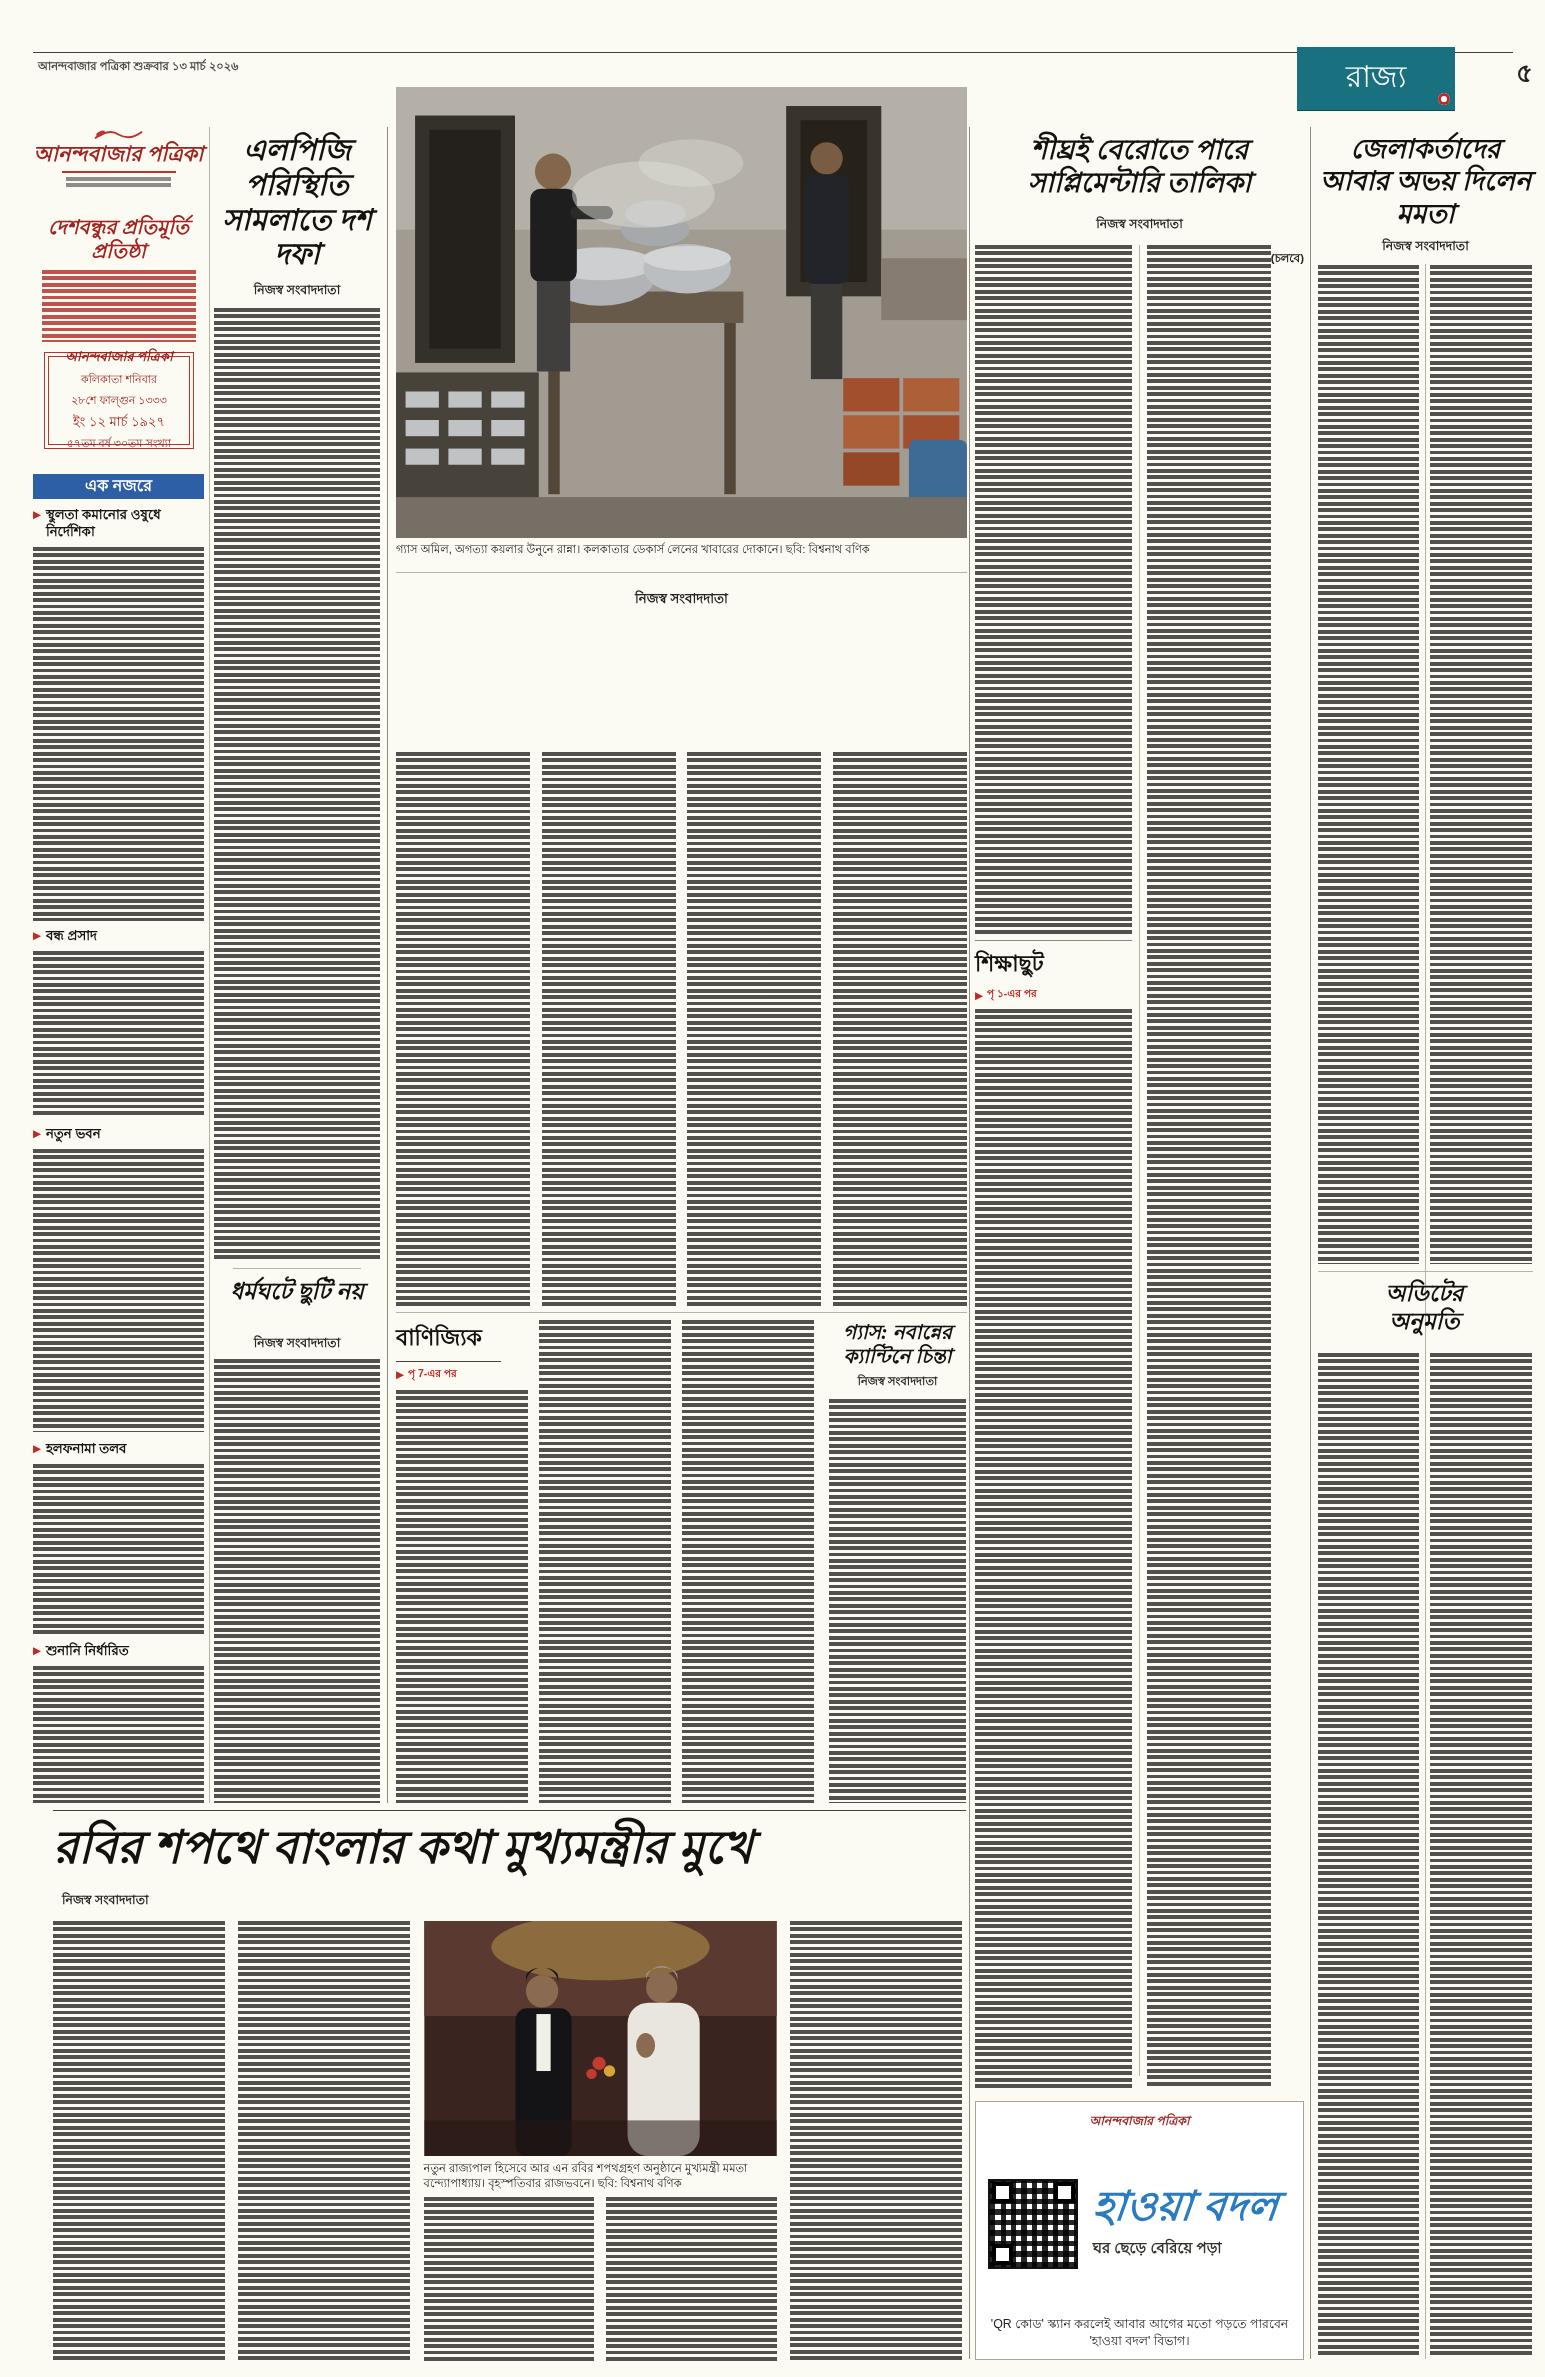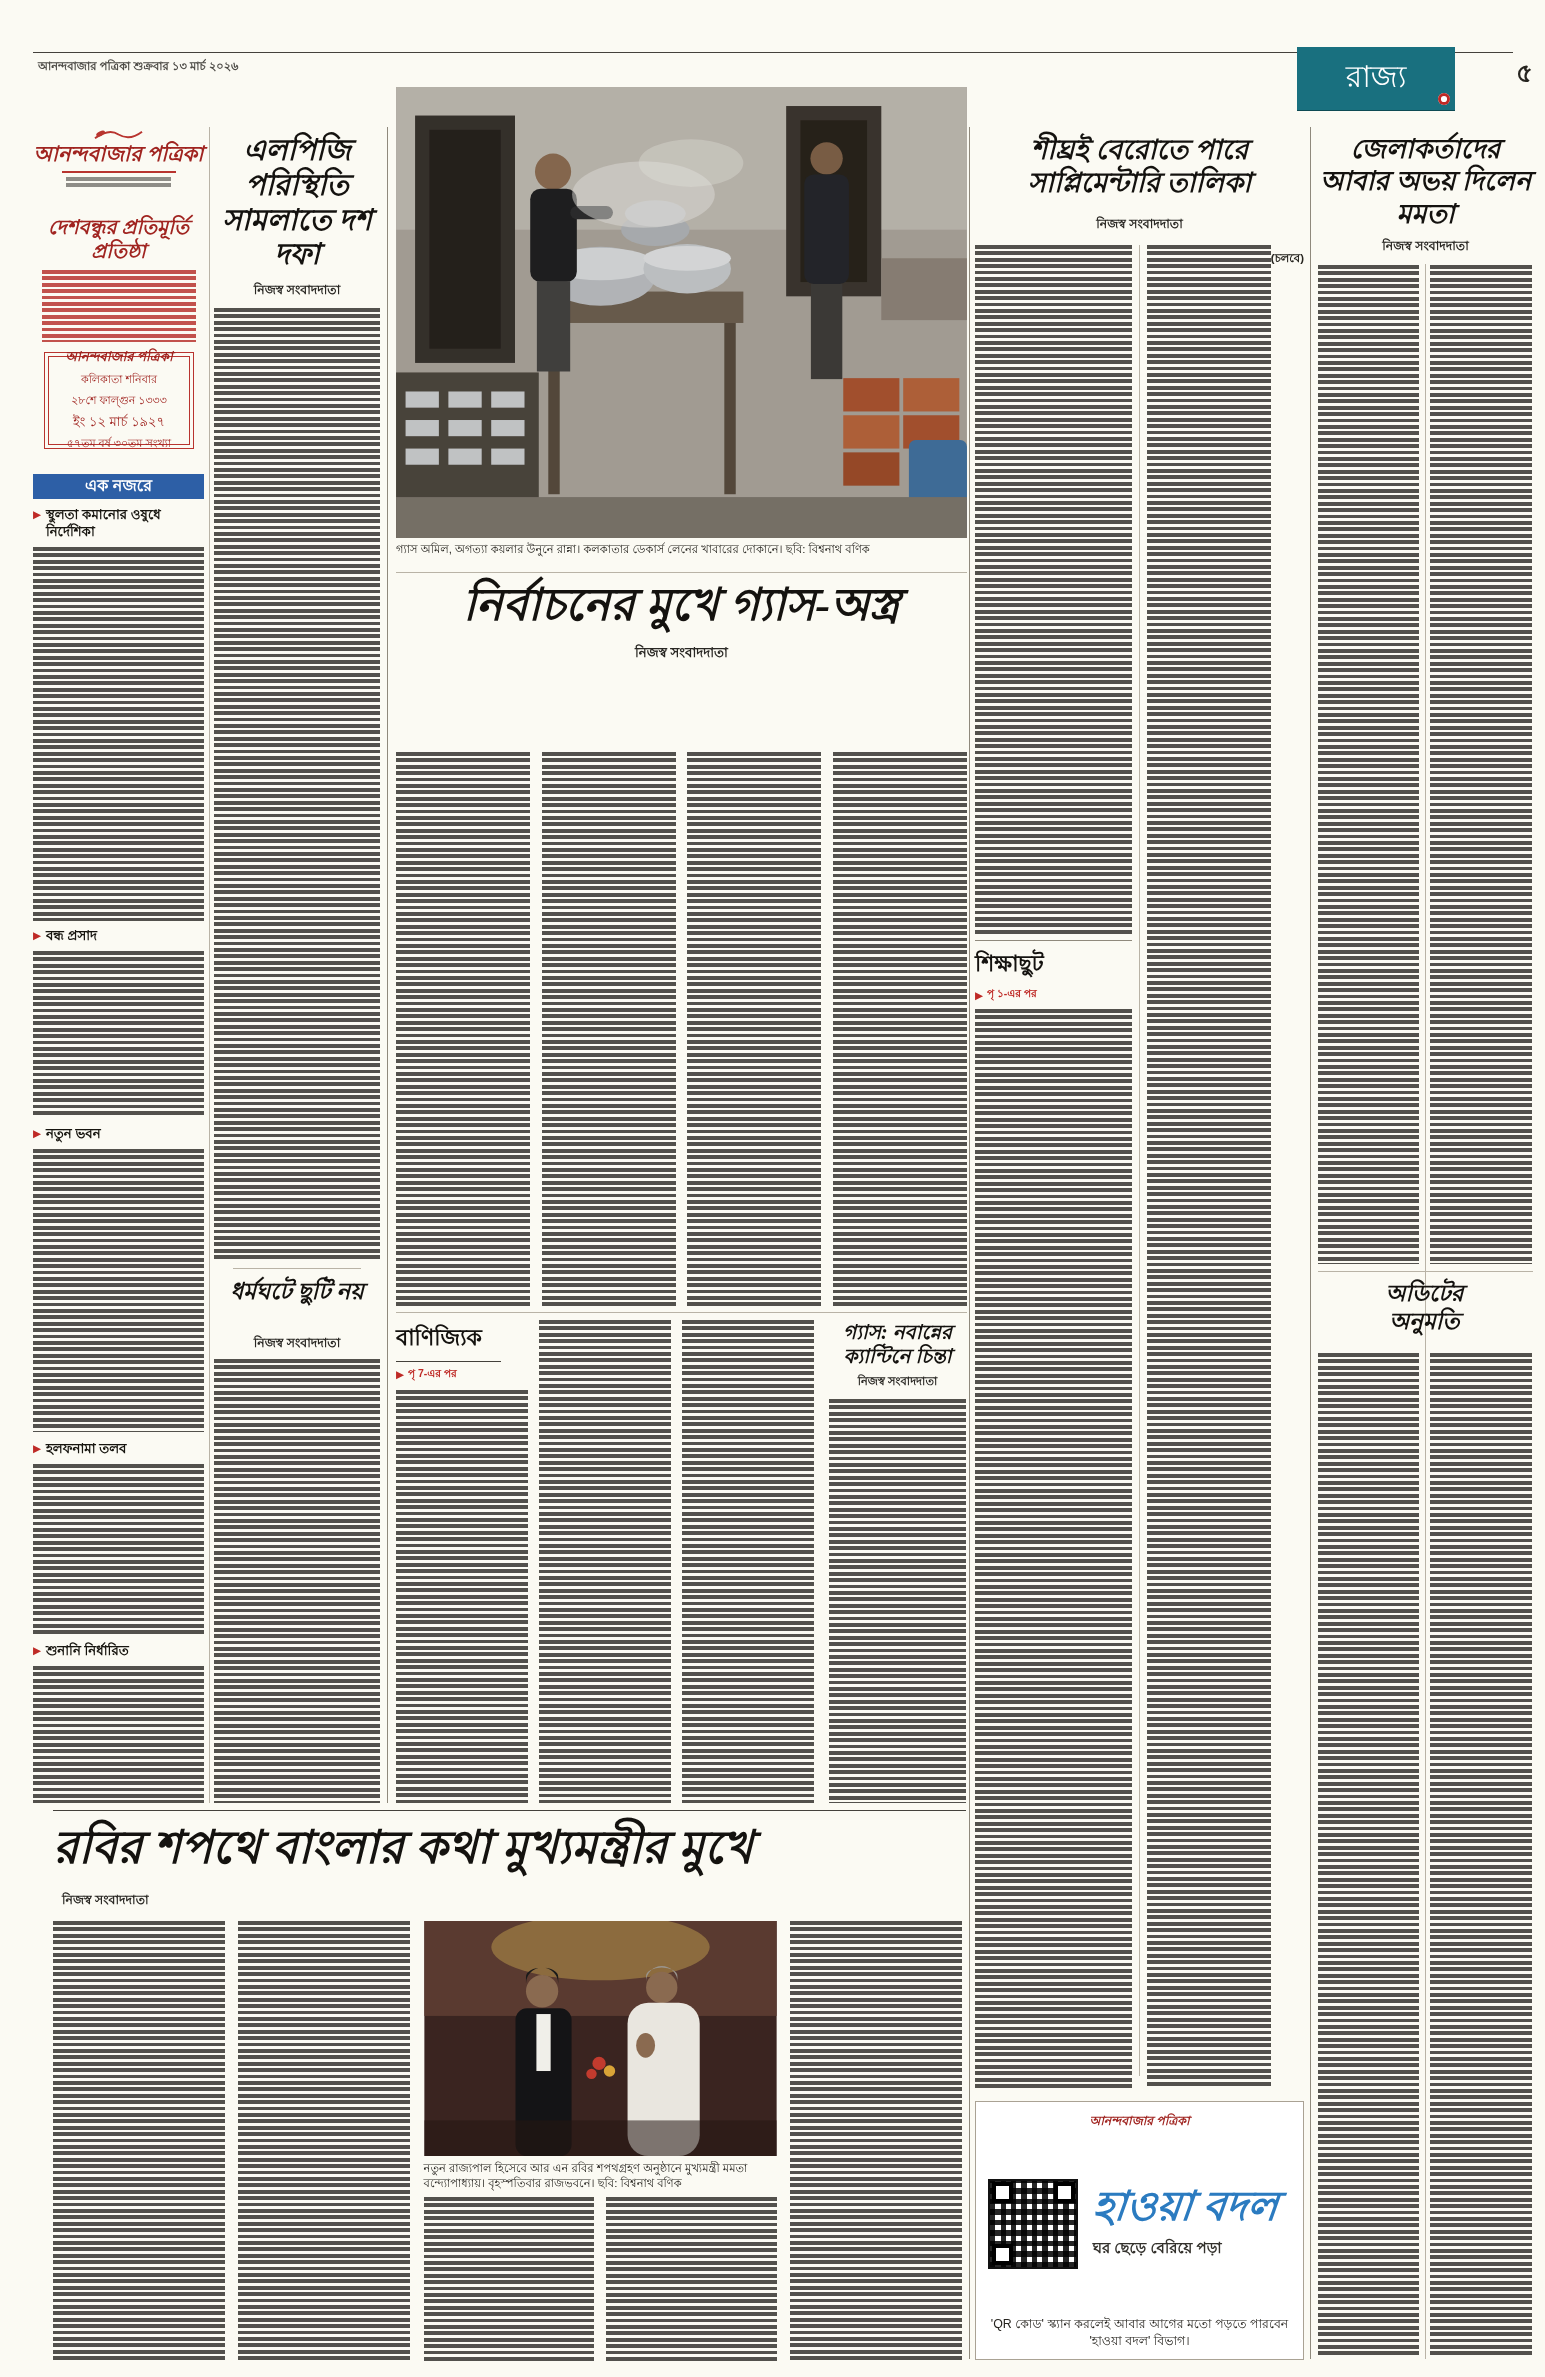--- a/index.html
+++ b/index.html
@@ -183,21 +183,20 @@
     <rect y="862" width="1200" height="86" fill="#7a736a"></rect>
     <ellipse cx="520" cy="226" rx="150" ry="70" fill="#e8e6e2" opacity="0.5"></ellipse>
     <ellipse cx="620" cy="160" rx="110" ry="50" fill="#efede9" opacity="0.35"></ellipse>
     <rect width="1200" height="948" fill="#3b2f1e" opacity="0.06"></rect>
   </svg>
 </div>
 <div class="abs" style="left:396px;top:542px;width:571px;font-size:11.4px;line-height:15px;color:#26241f;">গ্যাস অমিল, অগত্যা কয়লার উনুনে রান্না। কলকাতার ডেকার্স লেনের খাবারের দোকানে। ছবি: বিশ্বনাথ বণিক</div>
 
 <div class="hrule lite" style="left:396px;top:572px;width:571px;"></div>
 <div class="abs center" style="left:396px;top:578px;width:571px;">
-  <span class="headline serif" style="display:block;font-size:45px;">নির্বাচনের মুখে গ্যাস-অস্ত্র</span>
   <span class="byline" style="display:block;margin-top:10.5px;font-size:13.3px;">নিজস্ব সংবাদদাতা</span>
 </div>
 
 <div class="abs colflex" style="left:396px;top:752px;width:571px;height:556px;">
   <div class="tx"></div>
   <div class="tx"></div>
   <div class="tx"></div>
   <div class="tx"></div>
 </div>
 

